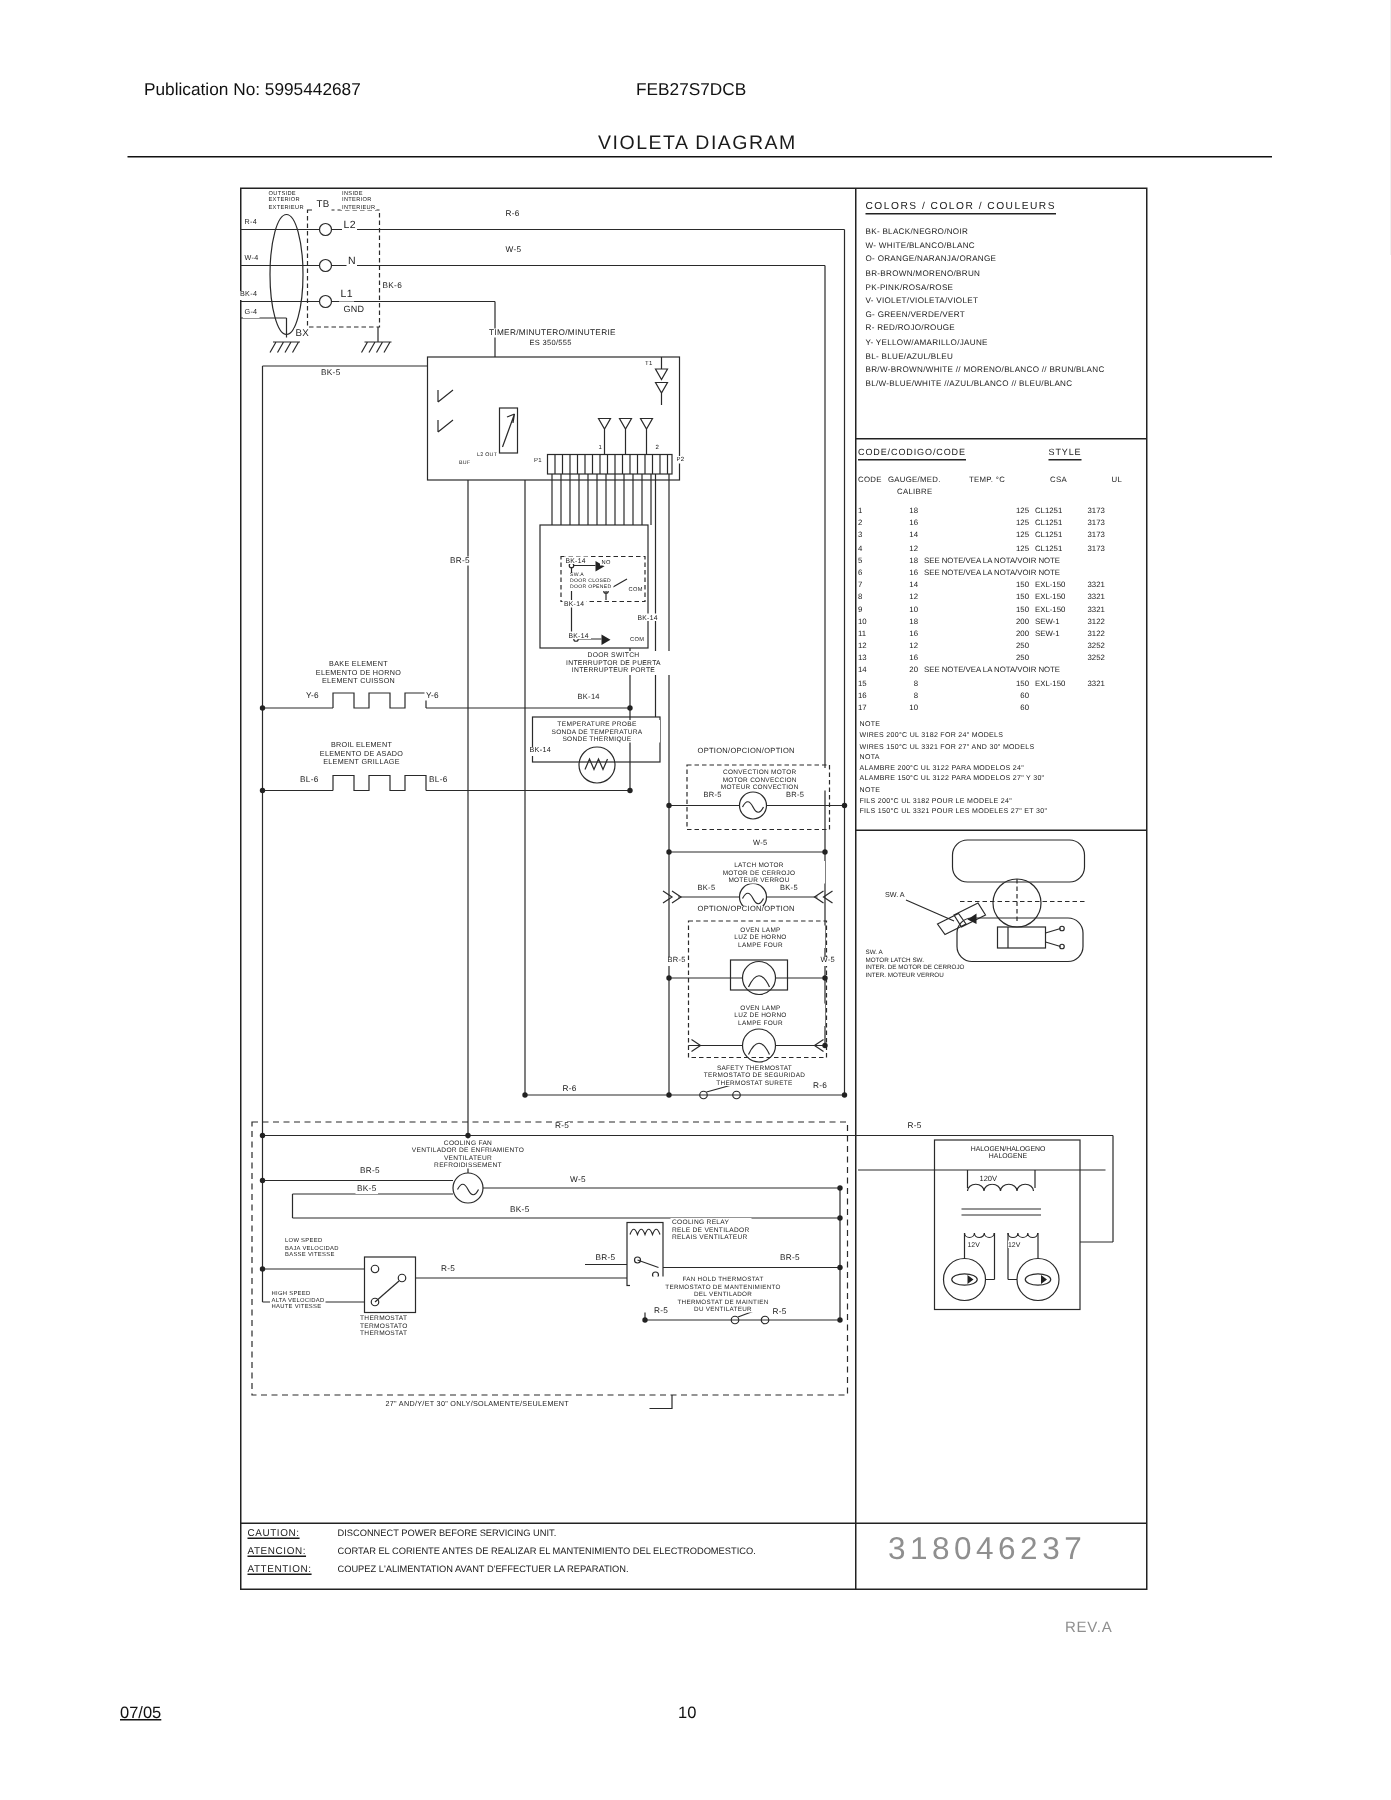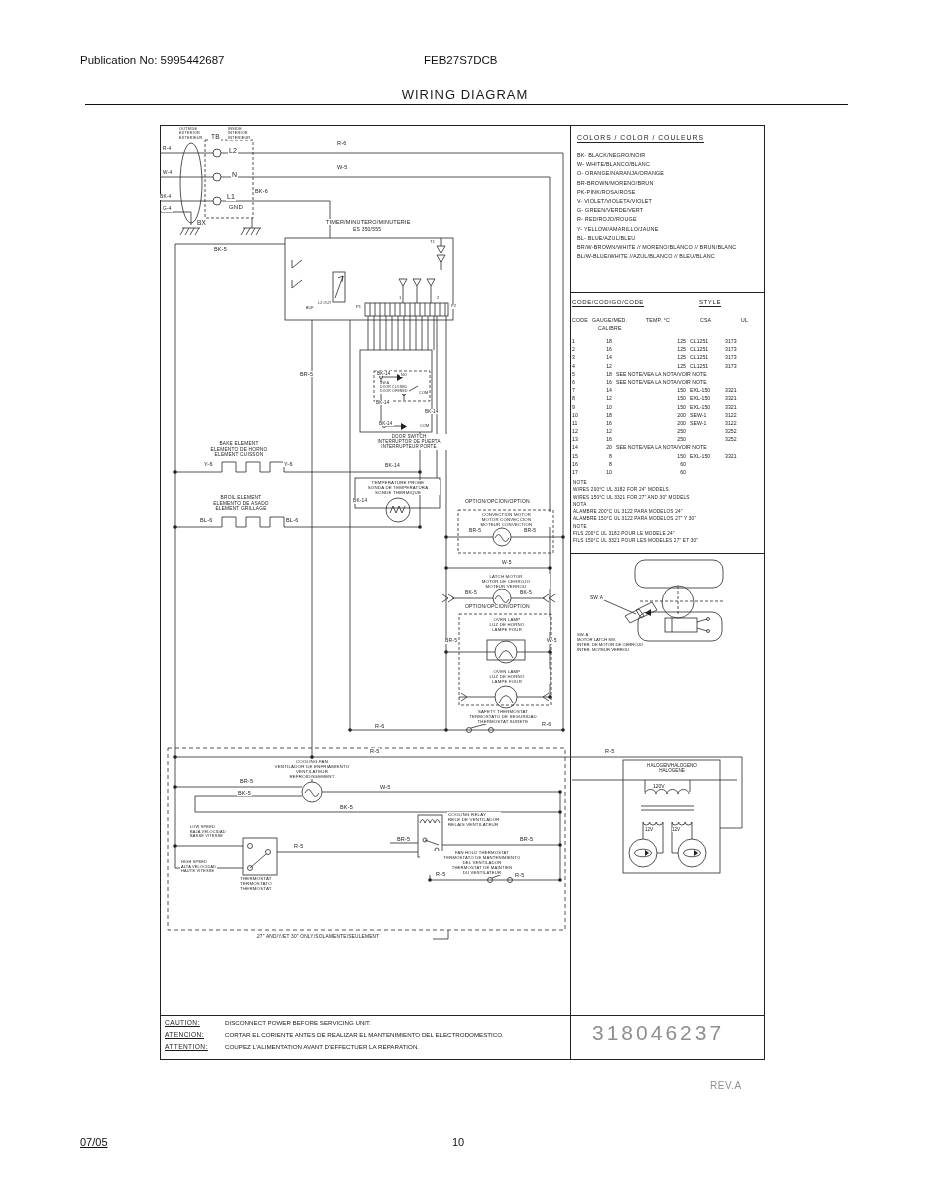--- a/index.html
+++ b/index.html
@@ -38,23 +38,23 @@
   .cautions{position:absolute;left:165px;top:1019px;}
   .caut-row{height:12px;font-size:6.2px;white-space:nowrap;}
   .caut-label{display:inline-block;width:60px;font-size:6.6px;text-decoration:underline;letter-spacing:.4px;}
   .foot{font-size:11px;color:#111;}
 </style>
 </head>
 <body>
 
 <div id="page">
 
-  <div class="abs hdr" style="left:80px;top:54px;">Publication No: 5995442687</div>
+  <div class="abs hdr" style="left:96px;top:54px;">Publication No: 5995442687</div>
   <div class="abs hdr" style="left:424px;top:54px;">FEB27S7DCB</div>
-  <div class="abs title" style="left:330px;top:87px;width:270px;">WIRING DIAGRAM</div>
+  <div class="abs title" style="left:330px;top:87px;width:270px;">VIOLETA DIAGRAM</div>
   <div class="rule" style="left:85px;top:104px;width:763px;height:1.2px;"></div>
 
   <svg width="927" height="1200" viewBox="0 0 927 1200">
     <g fill="none" stroke="#222" stroke-width="1">
       <rect x="160.5" y="125.5" width="604" height="934"></rect>
       <line x1="160.5" y1="1015.5" x2="764.5" y2="1015.5"></line>
       <line x1="570.5" y1="125.5" x2="570.5" y2="1059.5"></line>
       <line x1="570.5" y1="292.5" x2="764.5" y2="292.5"></line>
       <line x1="570.5" y1="553.5" x2="764.5" y2="553.5"></line>
     </g>

